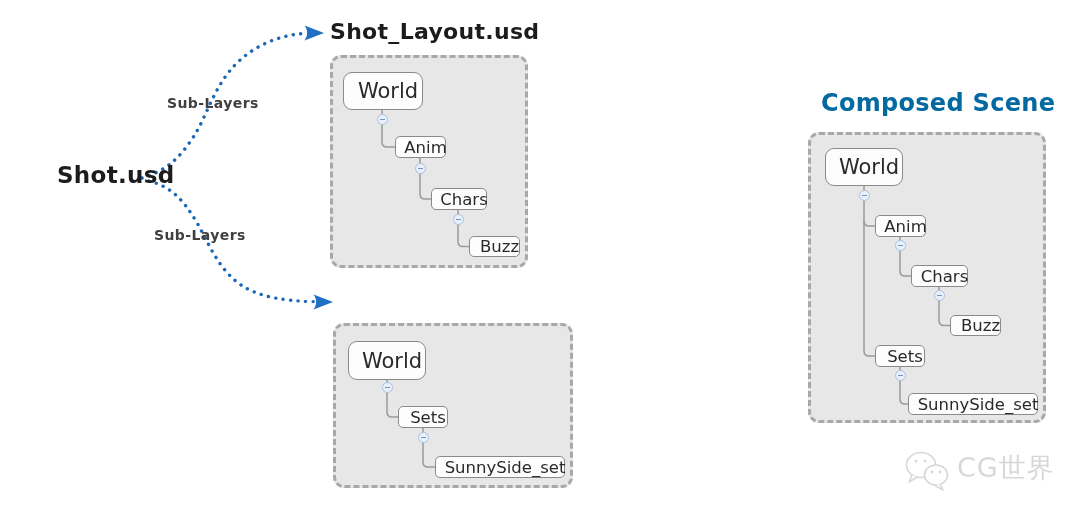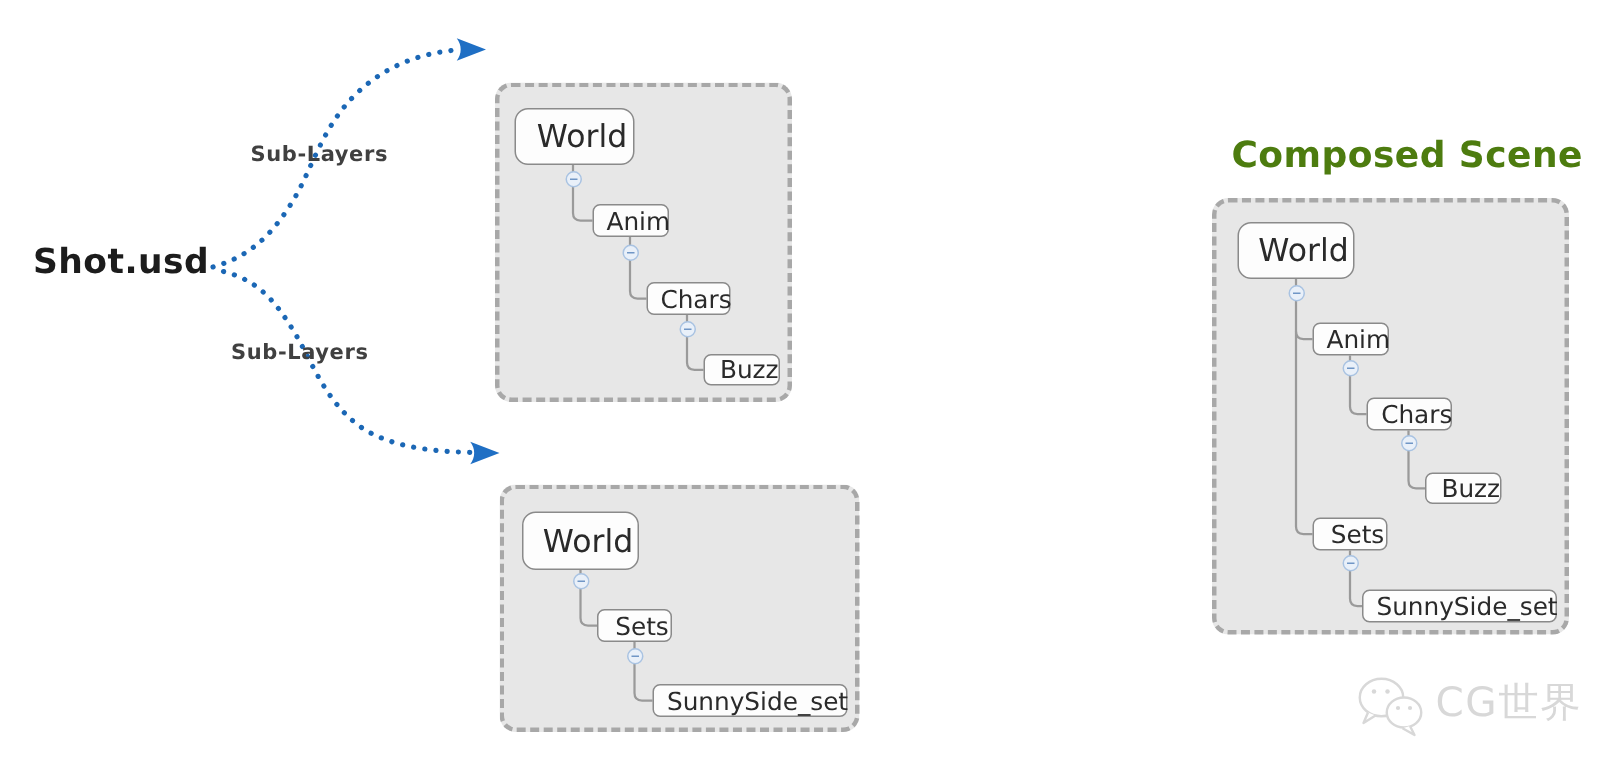--- a/index.html
+++ b/index.html
@@ -11,32 +11,33 @@
     background: #ffffff;
     font-family: "DejaVu Sans", "Liberation Sans", sans-serif;
     overflow: hidden;
   }
   .abs { position: absolute; }
   .root-label {
     font-size: 23px;
     font-weight: bold;
     color: #1c1c1c;
     letter-spacing: 0.3px;
+    margin-left: 35px;
   }
   .file-title {
     font-size: 22px;
     font-weight: bold;
     color: #1c1c1c;
     letter-spacing: 0.3px;
     white-space: nowrap;
   }
   .composed-title {
     font-size: 24px;
     font-weight: bold;
-    color: #4d7c0f;
+    color: #0369a1;
     letter-spacing: 0.3px;
     white-space: nowrap;
   }
   .sublayer-label {
     font-size: 14px;
     font-weight: bold;
     color: #404040;
     letter-spacing: 0.4px;
     white-space: nowrap;
   }
@@ -100,20 +101,21 @@
     <path d="M324,33 L304.5,25.5 C308,30 308,36 304.5,40.5 Z" fill="#1f6fc4"></path>
     <path d="M149,181 C172,187 183,200 196,221 C209,243 217,268 241,285 C259,297 284,301 314,301.6" fill="none" stroke="#1b67b5" stroke-width="3.4" stroke-linecap="round" stroke-dasharray="0.1 7.4"></path>
     <path d="M333,302 L313.5,294.5 C317,299 317,305 313.5,309.5 Z" fill="#1f6fc4"></path>
   </svg>
 
   <div class="abs root-label" style="left:22px;top:162px;">Shot.usd</div>
 
   <div class="abs sublayer-label" style="left:167px;top:95px;">Sub-Layers</div>
   <div class="abs sublayer-label" style="left:154px;top:227px;">Sub-Layers</div>
 
+  <div class="abs file-title" style="left:330px;top:19px;">Shot_Layout.usd</div>
 
   <div class="panel" style="left:330px;top:55px;width:198px;height:213px;">
     <svg class="connectors" viewBox="0 0 192 207">
       <path d="M49,52 V84 Q49,89 54,89 H62" fill="none" stroke="#9a9a9a" stroke-width="1.5"></path>
       <path d="M87,100 V136 Q87,141 92,141 H98" fill="none" stroke="#9a9a9a" stroke-width="1.5"></path>
       <path d="M125,152 V183.5 Q125,188.5 130,188.5 H136" fill="none" stroke="#9a9a9a" stroke-width="1.5"></path>
     </svg>
     <div class="node big" style="left:10px;top:14px;width:80px;height:38px;">World</div>
     <span class="minus-icon" style="left:43.5px;top:55.5px;"></span>
     <div class="node" style="left:62px;top:78px;width:51px;height:22px;">Anim</div>

